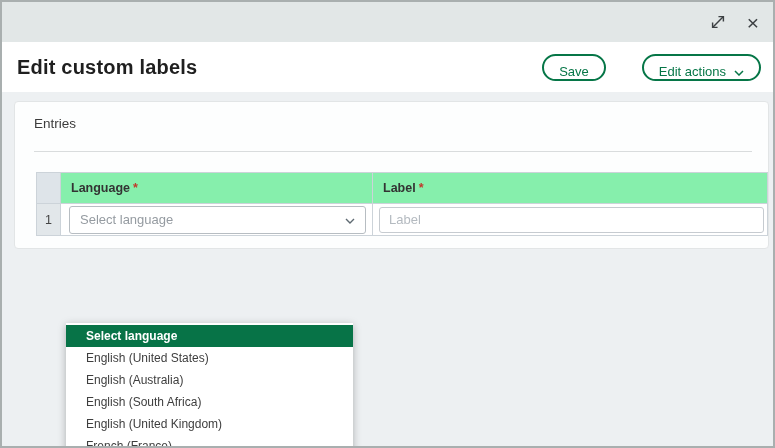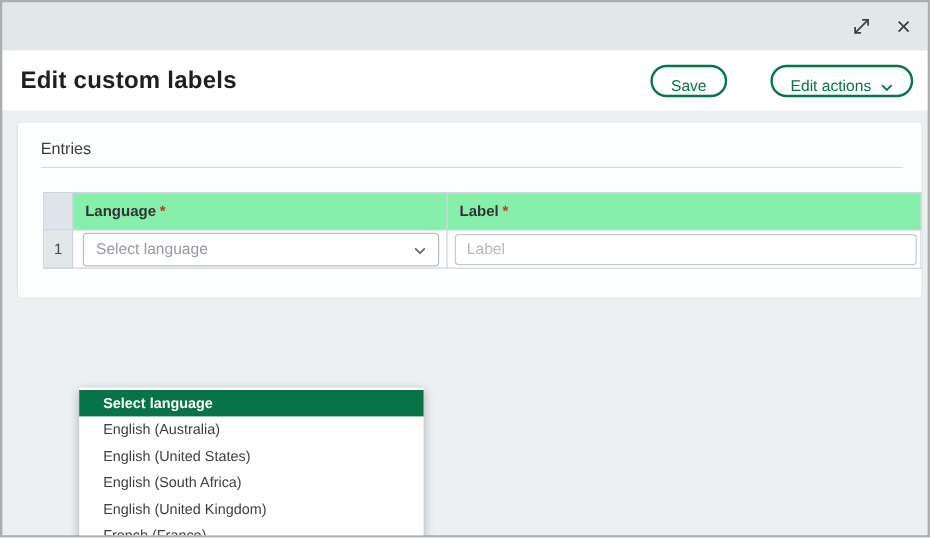--- a/index.html
+++ b/index.html
@@ -15,21 +15,21 @@
   
   .titlebar{height:50px;background:#fff;display:flex;align-items:center;padding:0 12px 0 15px;gap:27px;}
   .page-title{flex:1;font-size:20px;font-weight:bold;color:#1f1f1f;letter-spacing:.2px;}
   .btn{border:2px solid #067647;color:#067647;background:#fff;border-radius:15px;height:27px;
        padding:0 15px;font-size:13px;display:inline-flex;align-items:flex-end;gap:8px;margin-left:9px;
        font-family:inherit;cursor:pointer;white-space:nowrap;}
   
   .main{position:relative;height:354px;}
   .card{background:#fdfefe;border:1px solid #e2e5e6;border-radius:4px;margin:9px 4px 0 12px;height:148px;
         box-sizing:border-box;overflow:hidden;}
-  .section-title{margin:14px 16px 0 19px;font-size:13.5px;color:#3c3c3c;padding-bottom:8px;border-bottom:1px solid #d9dcdd;}
+  .section-title{margin:14px 16px 0 19px;font-size:13.5px;color:#3c3c3c;padding-bottom:20px;border-bottom:1px solid #d9dcdd;}
   table.grid{margin:20px 0 0 21px;border-collapse:collapse;width:calc(100% - 21px);}
   .grid th,.grid td{border:1px solid #ccd3d9;}
   .grid th{background:#86efac;height:30px;text-align:left;padding:0 10px;font-size:12.5px;font-weight:bold;color:#333;}
   .grid th.num{width:23px;padding:0;background:#dee4e9;}
   .grid td{background:#fff;height:31px;padding:0;}
   .grid td.num{width:23px;background:#e2e7ea;text-align:center;color:#444;font-size:12.5px;}
   .grid td.lang{width:297px;padding:0 6px 0 8px;}
   .grid td.lbl{padding:0 3px 0 6px;}
   .req{color:#c0392b;margin-left:3px;}
   .select{height:26px;border:1px solid #b7bdc2;border-radius:3px;background:#fff;display:flex;align-items:center;
@@ -106,22 +106,22 @@
           <td class="lbl">
             <input class="text-input" type="text" placeholder="Label" style="">
           </td>
         </tr>
       </tbody>
         </table>
     </div>
 
     <div class="dropdown">
       <div class="dd-item selected">Select language</div>
+      <div class="dd-item">English (United States)</div>
       <div class="dd-item">English (Australia)</div>
-      <div class="dd-item">English (United States)</div>
       <div class="dd-item">English (South Africa)</div>
       <div class="dd-item">English (United Kingdom)</div>
       <div class="dd-item">French (France)</div>
 
     </div>
   </div>
 
 </div>
 
 </body></html>

